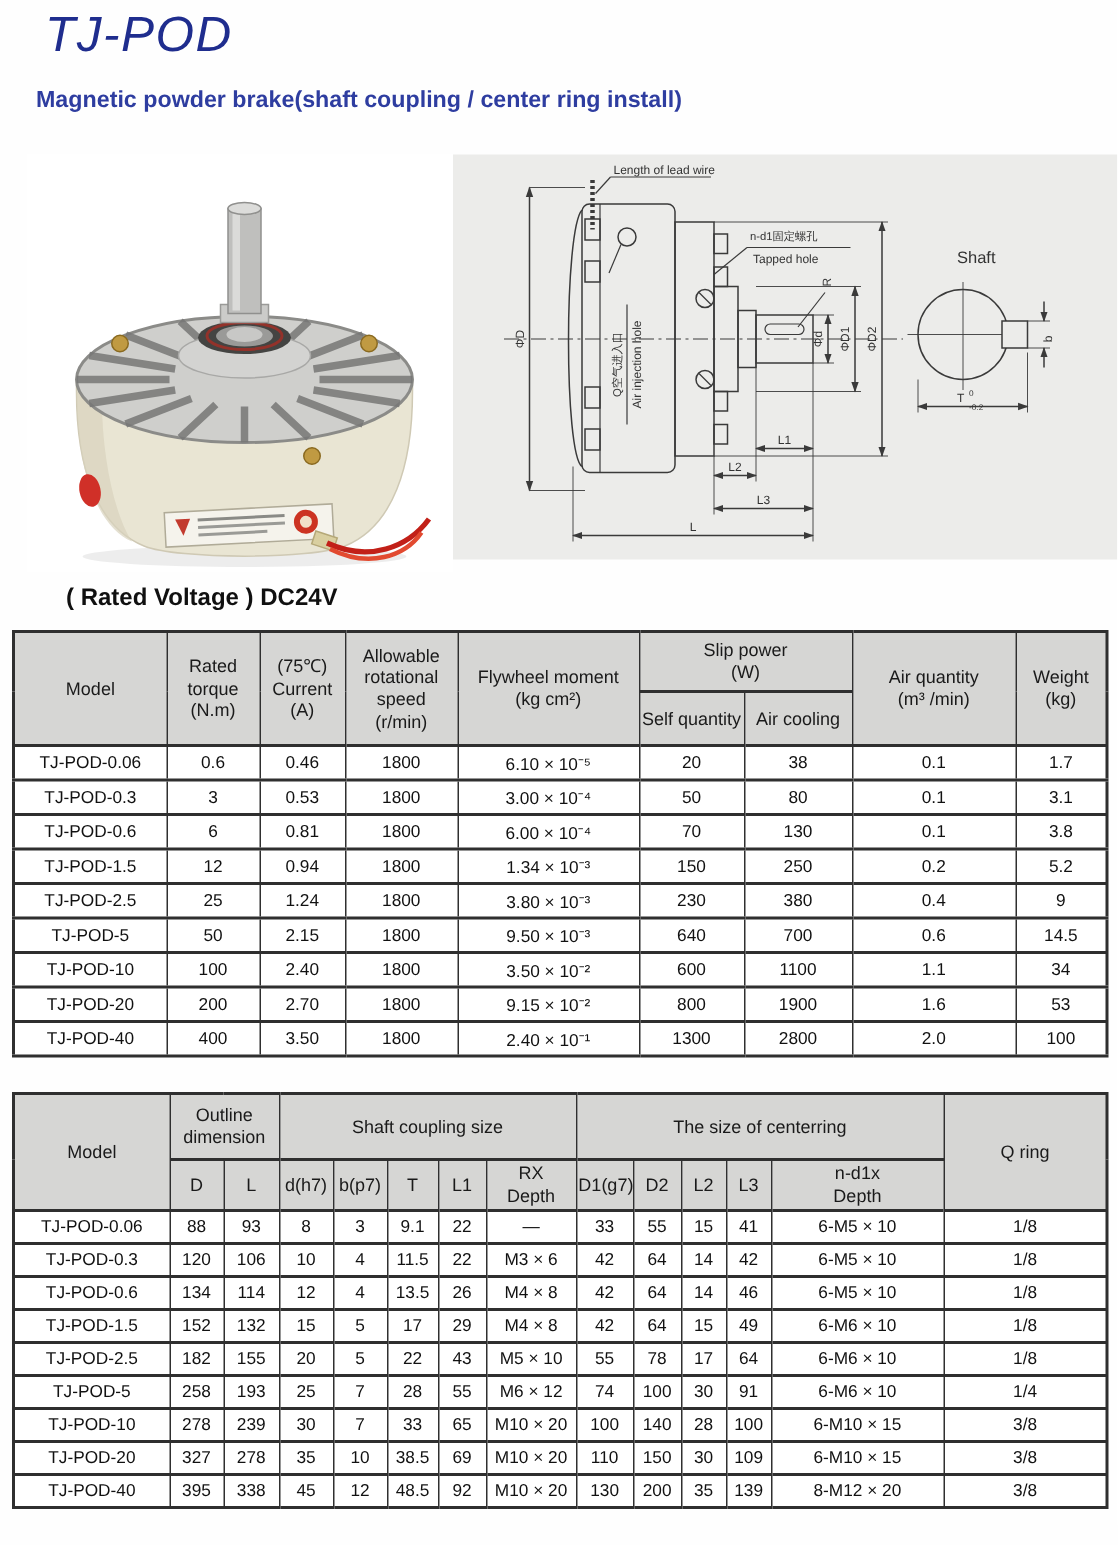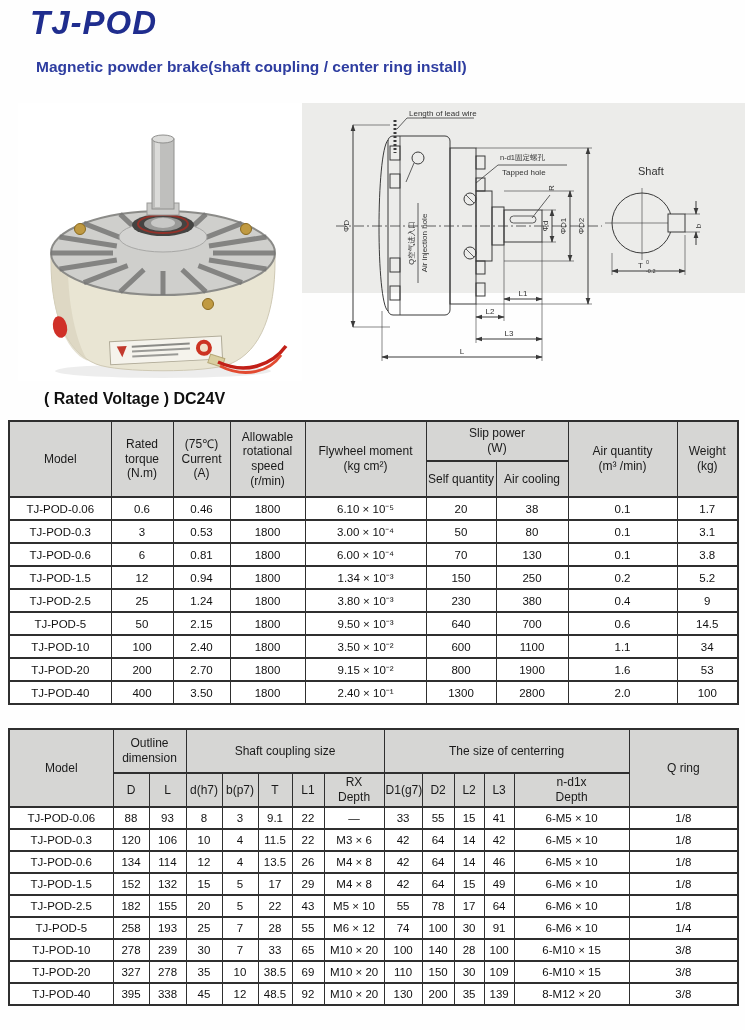--- a/index.html
+++ b/index.html
@@ -1,24 +1,24 @@
 <!DOCTYPE html>
 <html><head>
 <meta charset="utf-8">
 <style>
   html,body{margin:0;padding:0;background:#ffffff;}
   body{width:745px;height:1030px;position:relative;font-family:"Liberation Sans",sans-serif;color:#111;}
   .canvas{position:absolute;inset:0;background:#fefefe;overflow:hidden;}
 
-  .title{position:absolute;left:30px;top:4px;font-size:33px;font-weight:bold;font-style:italic;
+  .title{position:absolute;left:30px;top:4px;font-size:33px;font-weight:normal;font-style:italic;
          color:#1f2d8e;letter-spacing:1px;}
-  .subtitle{position:absolute;left:36px;top:58px;font-size:15.5px;font-weight:bold;color:#2e3da0;}
+  .subtitle{position:absolute;left:24px;top:58px;font-size:15.5px;font-weight:bold;color:#2e3da0;}
 
   .photo{position:absolute;left:18px;top:103px;width:284px;height:278px;background:#ffffff;}
-  .diagram{position:absolute;left:302px;top:103px;width:443px;height:190px;background:#ececea;}
+  .diagram{position:absolute;left:302px;top:103px;width:443px;height:270px;background:#ececea;}
 
   .voltage{position:absolute;left:8px;top:390px;font-size:16px;font-weight:bold;color:#101010;margin-left:36px;}
 
   table{position:absolute;left:8px;border-collapse:collapse;table-layout:fixed;width:729px;background:#fff;}
   .t1{top:420px;}
   .t2{top:728px;}
   th,td{border:1px solid #2f2f2f;border-top-width:2px;border-bottom-width:2px;
         text-align:center;vertical-align:middle;white-space:pre-line;padding:0 1px;overflow:hidden;}
   table{border:2px solid #2f2f2f;}
   th{background:#d6d6d4;font-weight:normal;font-size:12px;line-height:1.22;color:#1a1a1a;}

